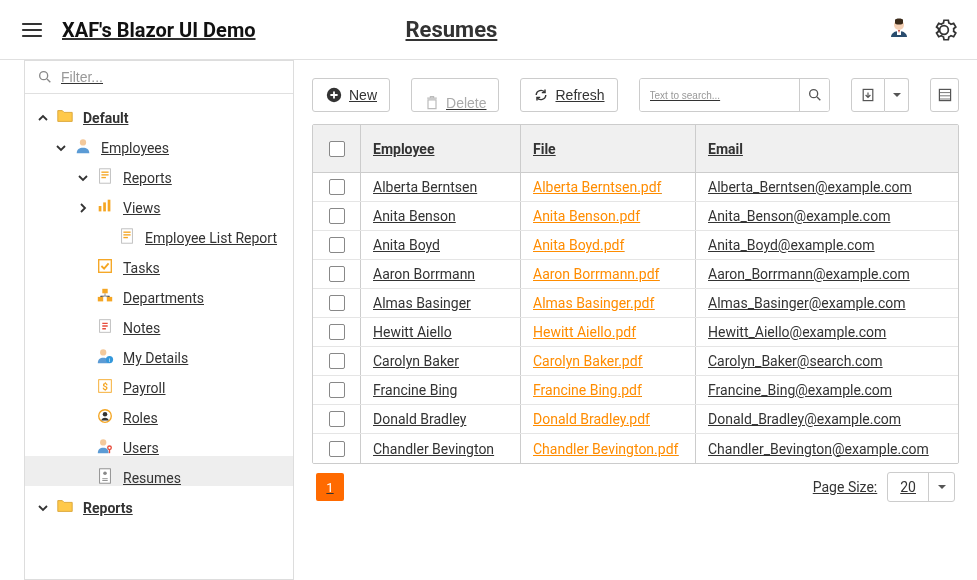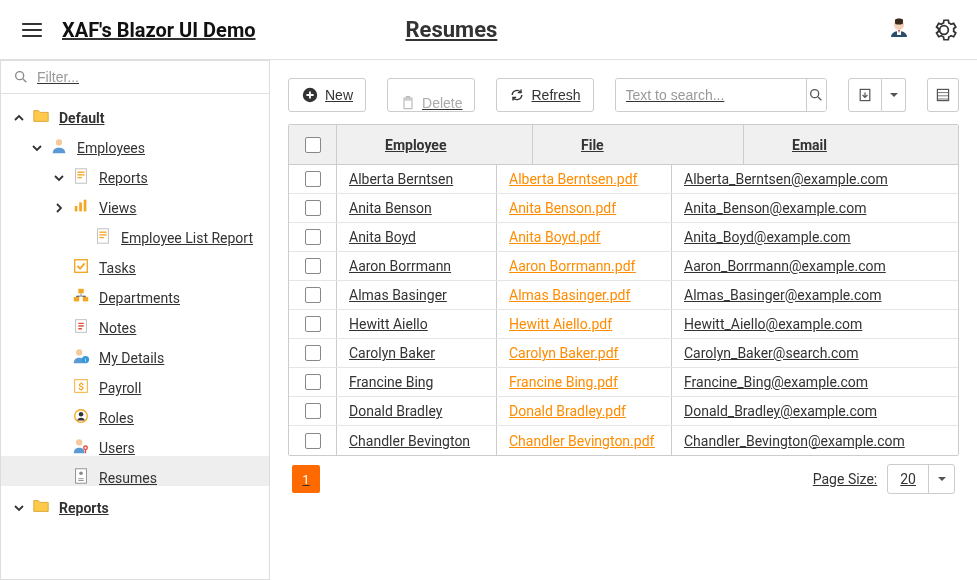--- a/index.html
+++ b/index.html
@@ -5,21 +5,21 @@
 * { box-sizing: border-box; margin: 0; padding: 0; }
 body { font-family: -apple-system, BlinkMacSystemFont, "Segoe UI", Roboto, Arial, sans-serif; font-size: 14px; color: #333; background: #fff; width: 977px; height: 580px; overflow: hidden; }
 .app { display: flex; flex-direction: column; height: 580px; text-decoration: underline; }
 .header { display: flex; align-items: center; height: 60px; padding: 0 20px; border-bottom: 1px solid #e0e0e0; }
 .hamburger { width: 24px; height: 24px; cursor: pointer; margin-right: 18px; }
 .app-title { font-size: 20px; font-weight: 700; color: #111; }
 .page-title { font-size: 22px; font-weight: 700; margin-left: 150px; }
 .header-spacer { flex: 1; }
 .avatar { width: 28px; height: 28px; margin-right: 18px; }
 .gear { width: 26px; height: 26px; cursor: pointer; }
-.body { display: flex; flex: 1; overflow: hidden; }
+.body { display: flex; flex: 1; overflow: hidden; margin-left: 24px; }
 .sidebar { width: 270px; border: 1px solid #ddd; display: flex; flex-direction: column; background: #fff; margin: 0; }
 .filter-box { display: flex; align-items: center; padding: 8px 12px; border-bottom: 1px solid #e0e0e0; }
 .filter-box input { border: none; outline: none; font-size: 14px; flex: 1; color: #333; }
 .filter-box input::placeholder { color: #999; }
 .filter-box svg { margin-right: 8px; }
 .tree { flex: 1; overflow-y: auto; padding-top: 2px; }
 .tree-item { display: flex; align-items: flex-end; height: 30px; padding-left: 10px; cursor: pointer; }
 .tree-item.selected { background: #eee; }
 .tree-item .chev { width: 16px; height: 16px; margin-right: 4px; flex-shrink: 0; }
 .tree-item .icon { width: 20px; height: 20px; margin-right: 8px; flex-shrink: 0; display: flex; align-items: center; justify-content: center; }
@@ -28,29 +28,29 @@
 .tree-item.link .label { text-decoration: underline; }
 .indent-1 { padding-left: 28px; }
 .indent-2 { padding-left: 50px; }
 .indent-3 { padding-left: 92px; }
 .main { flex: 1; padding: 18px; display: flex; flex-direction: column; overflow: hidden; }
 .toolbar { display: flex; align-items: center; gap: 21px; margin-bottom: 12px; }
 .btn { display: inline-flex; align-items: center; gap: 6px; height: 34px; padding: 0 12px; border: 1px solid #ccc; background: #fff; border-radius: 3px; font-size: 14px; cursor: pointer; color: #333; }
 .btn.disabled { color: #aaa; cursor: default; align-items: flex-end; }
 .btn svg { flex-shrink: 0; }
 .search-group { display: flex; border: 1px solid #ccc; border-radius: 3px; height: 34px; overflow: hidden; }
-.search-group input { border: none; outline: none; padding: 0 10px; width: 190px; font-size: 14px; }
+.search-group input { border: none; outline: none; padding: 0 10px; width: 190px; font-size: 10px; }
 .search-group input::placeholder { color: #999; }
 .search-btn { width: 36px; display: flex; align-items: center; justify-content: center; border-left: 1px solid #ccc; cursor: pointer; background: #fff; }
 .iconbtn { width: 34px; height: 34px; border: 1px solid #ccc; border-radius: 3px; background: #fff; display: inline-flex; align-items: center; justify-content: center; cursor: pointer; }
 .split-btn { display: flex; }
 .split-btn .iconbtn:first-child { border-radius: 3px 0 0 3px; }
 .split-btn .iconbtn:last-child { border-radius: 0 3px 3px 0; border-left: none; width: 24px; }
 .grid { border: 1px solid #ccc; border-radius: 2px; overflow: hidden; }
-.grid-header { display: flex; background: #f0f0f0; border-bottom: 1px solid #ccc; height: 40px; align-items: center; font-weight: 700; gap: 36px; }
+.grid-header { display: flex; background: #f0f0f0; border-bottom: 1px solid #ccc; height: 48px; align-items: center; font-weight: 700; }
 .col-check { width: 48px; display: flex; align-items: center; justify-content: center; border-right: 1px solid #ccc; height: 100%; }
 .col-emp { width: 160px; padding: 0 12px; border-right: 1px solid #ccc; height: 100%; display: flex; align-items: center; }
 .col-file { width: 175px; padding: 4px 12px; border-right: 1px solid #ccc; height: 100%; display: flex; align-items: center; }
 .col-email { flex: 1; padding: 0 12px; height: 100%; display: flex; align-items: center; }
 .grid-row { display: flex; height: 29px; border-bottom: 1px solid #e5e5e5; align-items: center; background: #fff; }
 .grid-row:last-child { border-bottom: none; }
 .file-link { color: #ff8c00; text-decoration: underline; cursor: pointer; }
 .checkbox { width: 16px; height: 16px; border: 1.5px solid #888; border-radius: 2px; background: #fff; }
 .pager { display: flex; align-items: center; padding: 8px 4px 0; }
 .page-num { width: 28px; height: 28px; background: #ff6a00; color: #fff; display: flex; align-items: center; justify-content: center; font-size: 13px; border-radius: 2px; }

